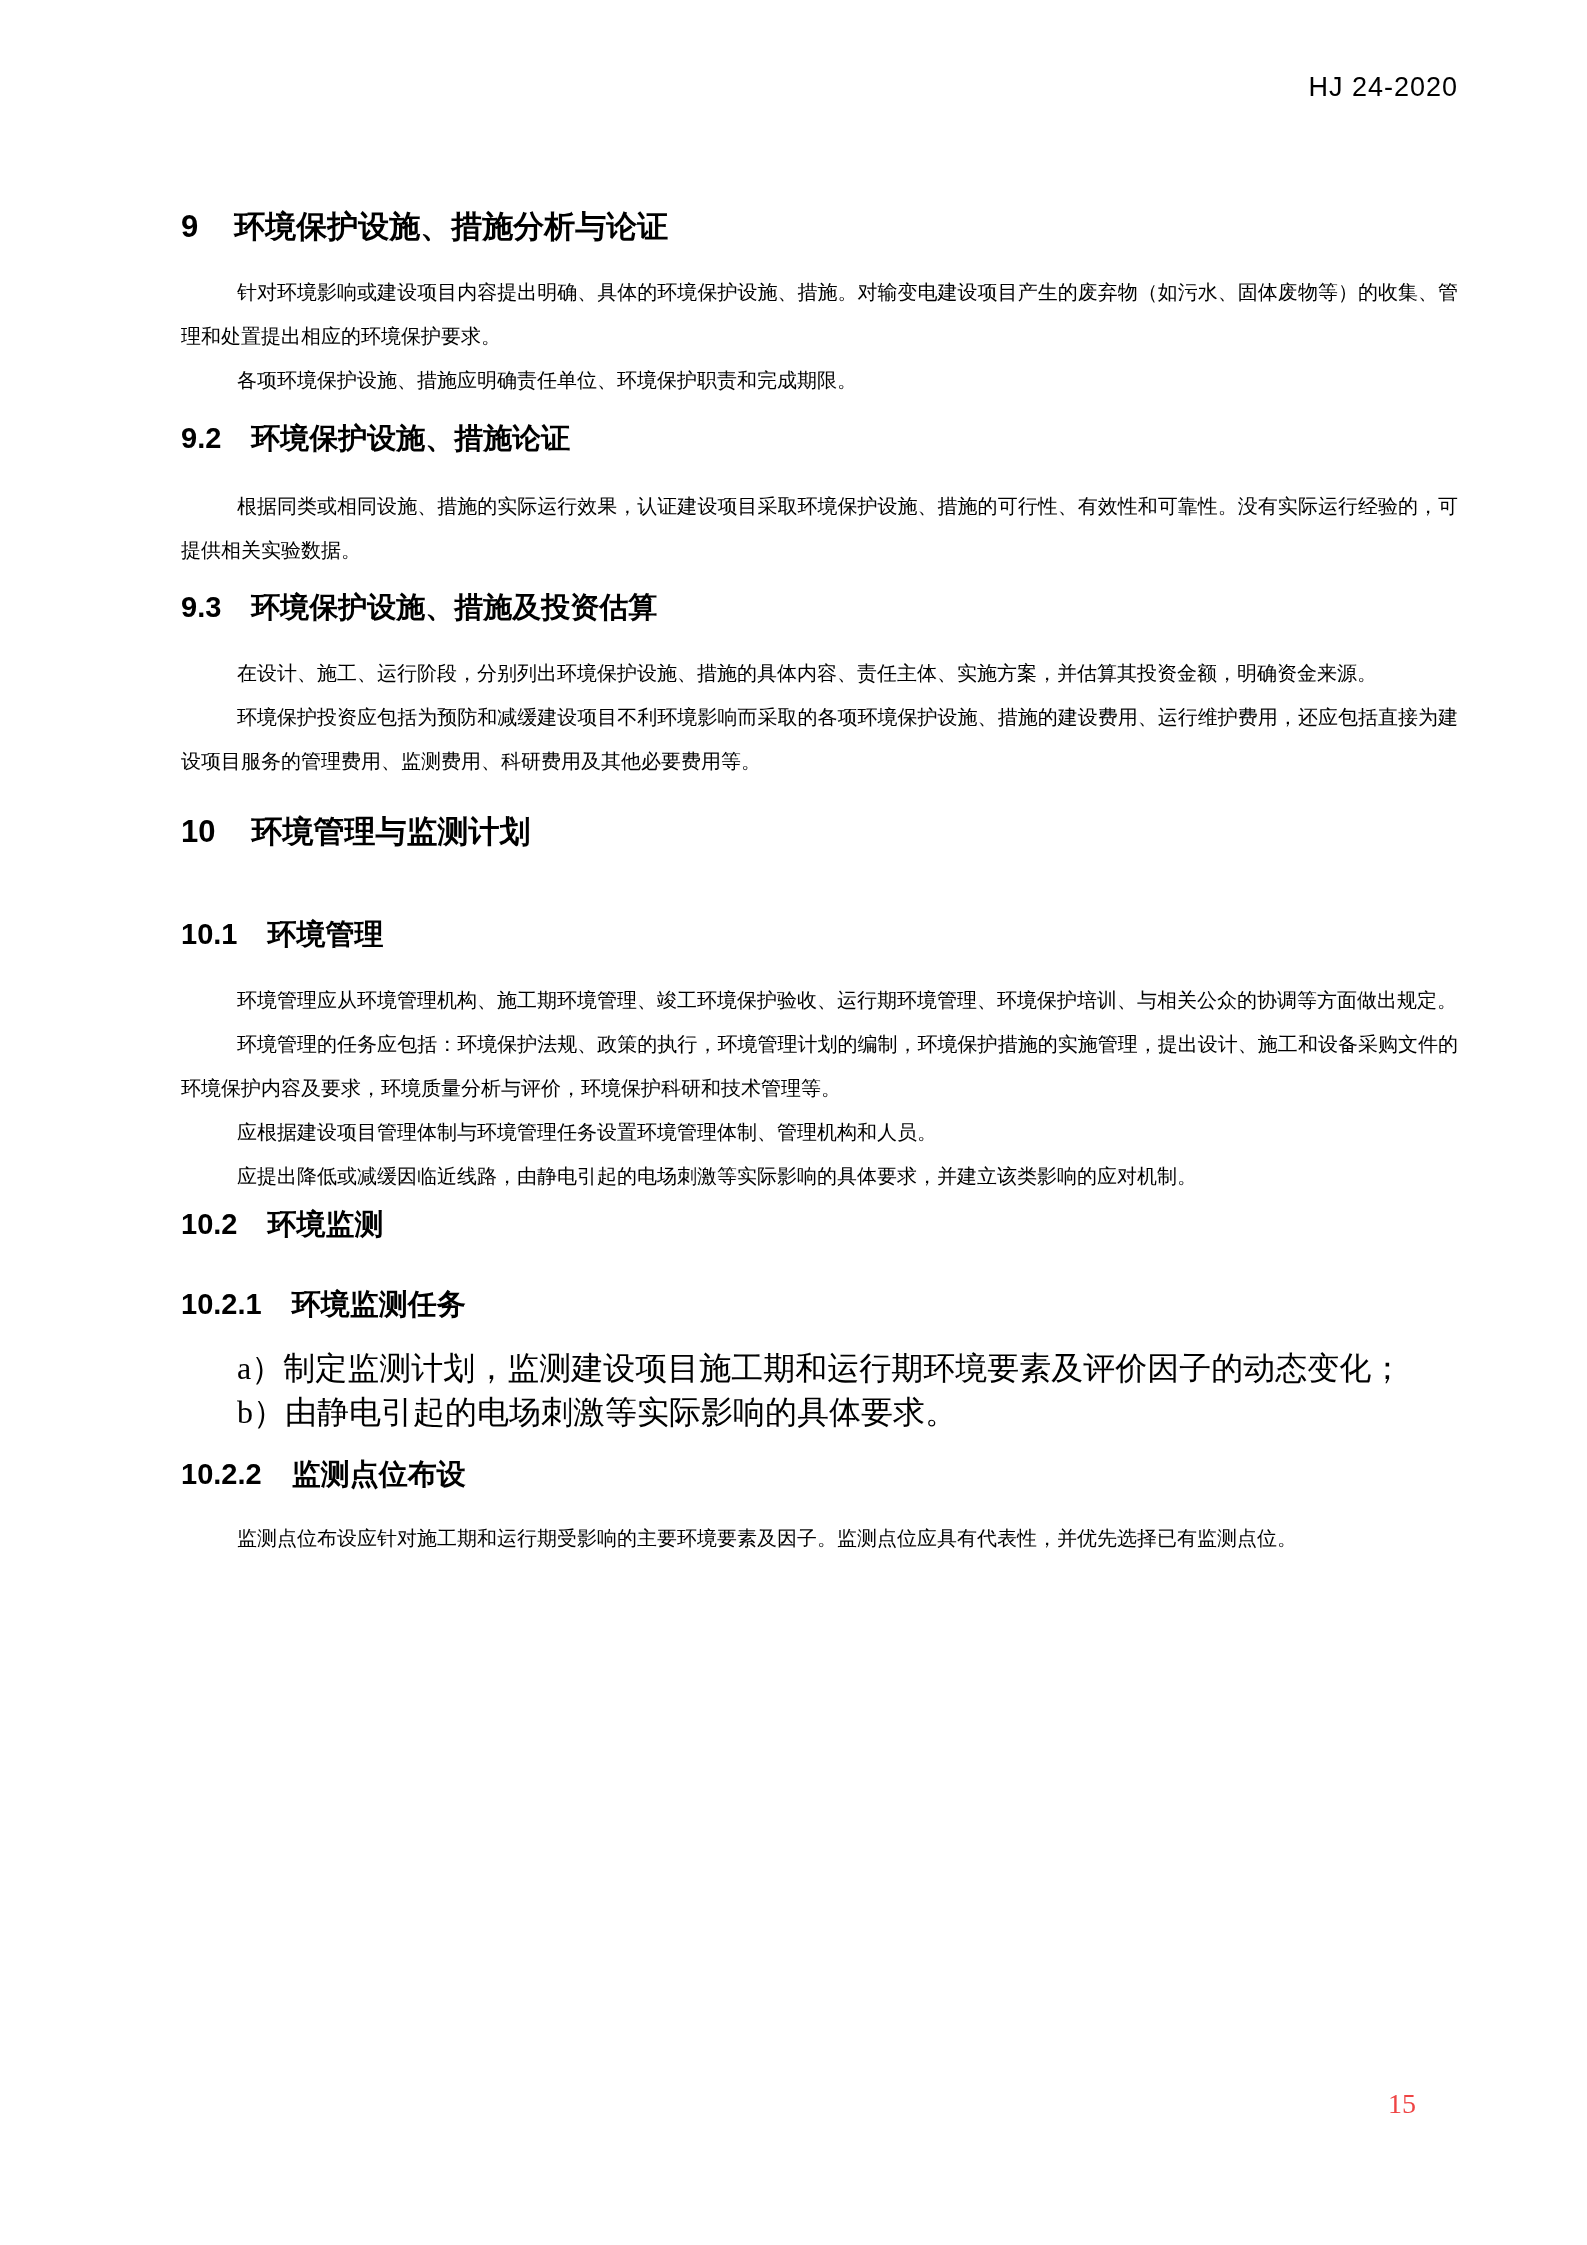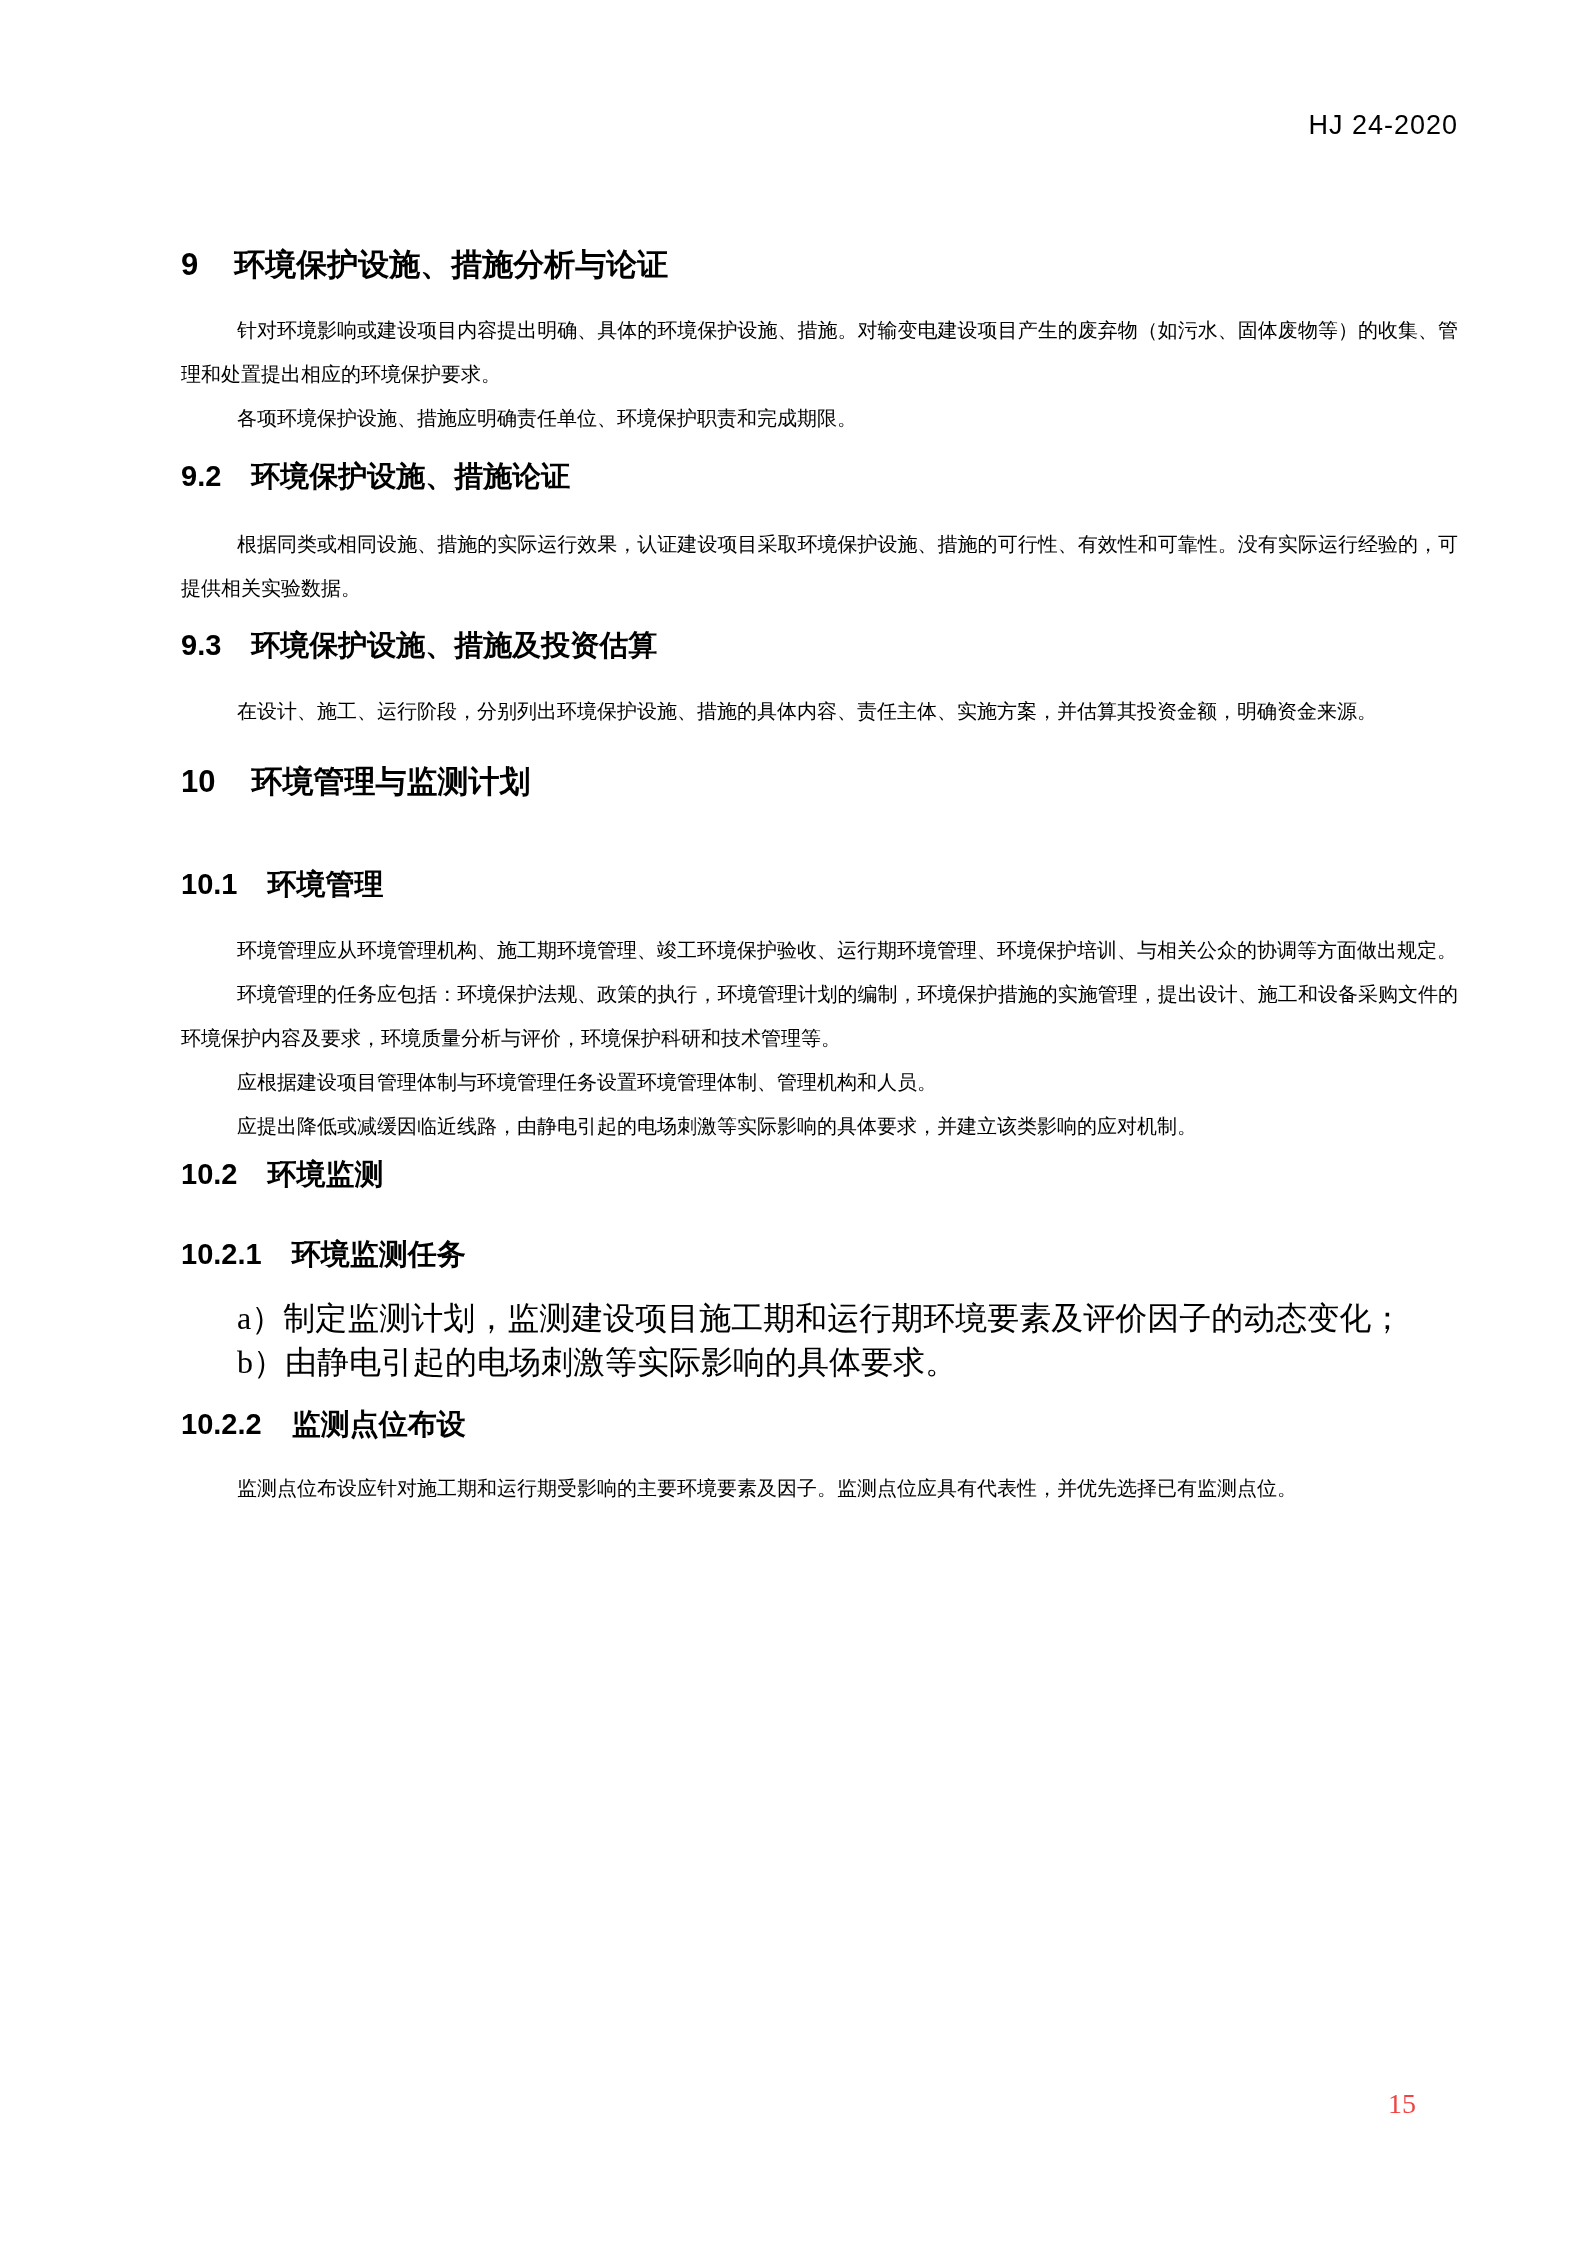--- a/index.html
+++ b/index.html
@@ -9,21 +9,21 @@
   }
   .page {
     position: relative;
     width: 1587px;
     height: 2245px;
     background: #ffffff;
     overflow: hidden;
     color: #000000;
   }
   .content {
-    padding: 110px 129px 0 181px;
+    padding: 72px 129px 0 181px;
   }
   .doc-code {
     text-align: right;
     font-family: "Liberation Sans", "DejaVu Sans", sans-serif;
     font-size: 27px;
     line-height: 30px;
     letter-spacing: 1px;
     color: #000000;
   }
   .h1 {
@@ -98,20 +98,21 @@
 
     <div class="h2 mt-h2-92">
       <span class="hnum">9.2</span><span>环境保护设施、措施论证</span>
     </div>
     <p class="para mt-p-921">根据同类或相同设施、措施的实际运行效果，认证建设项目采取环境保护设施、措施的可行性、有效性和可靠性。没有实际运行经验的，可提供相关实验数据。</p>
 
     <div class="h2 mt-h2-93">
       <span class="hnum">9.3</span><span>环境保护设施、措施及投资估算</span>
     </div>
     <p class="para mt-p-931">在设计、施工、运行阶段，分别列出环境保护设施、措施的具体内容、责任主体、实施方案，并估算其投资金额，明确资金来源。</p>
+    <p class="para">环境保护投资应包括为预防和减缓建设项目不利环境影响而采取的各项环境保护设施、措施的建设费用、运行维护费用，还应包括直接为建设项目服务的管理费用、监测费用、科研费用及其他必要费用等。</p>
 
     <div class="h1 mt-h1-10">
       <span class="hnum">10</span><span>环境管理与监测计划</span>
     </div>
 
     <div class="h2 mt-h2-101">
       <span class="hnum">10.1</span><span>环境管理</span>
     </div>
     <p class="para mt-p-1011">环境管理应从环境管理机构、施工期环境管理、竣工环境保护验收、运行期环境管理、环境保护培训、与相关公众的协调等方面做出规定。</p>
     <p class="para">环境管理的任务应包括：环境保护法规、政策的执行，环境管理计划的编制，环境保护措施的实施管理，提出设计、施工和设备采购文件的环境保护内容及要求，环境质量分析与评价，环境保护科研和技术管理等。</p>

